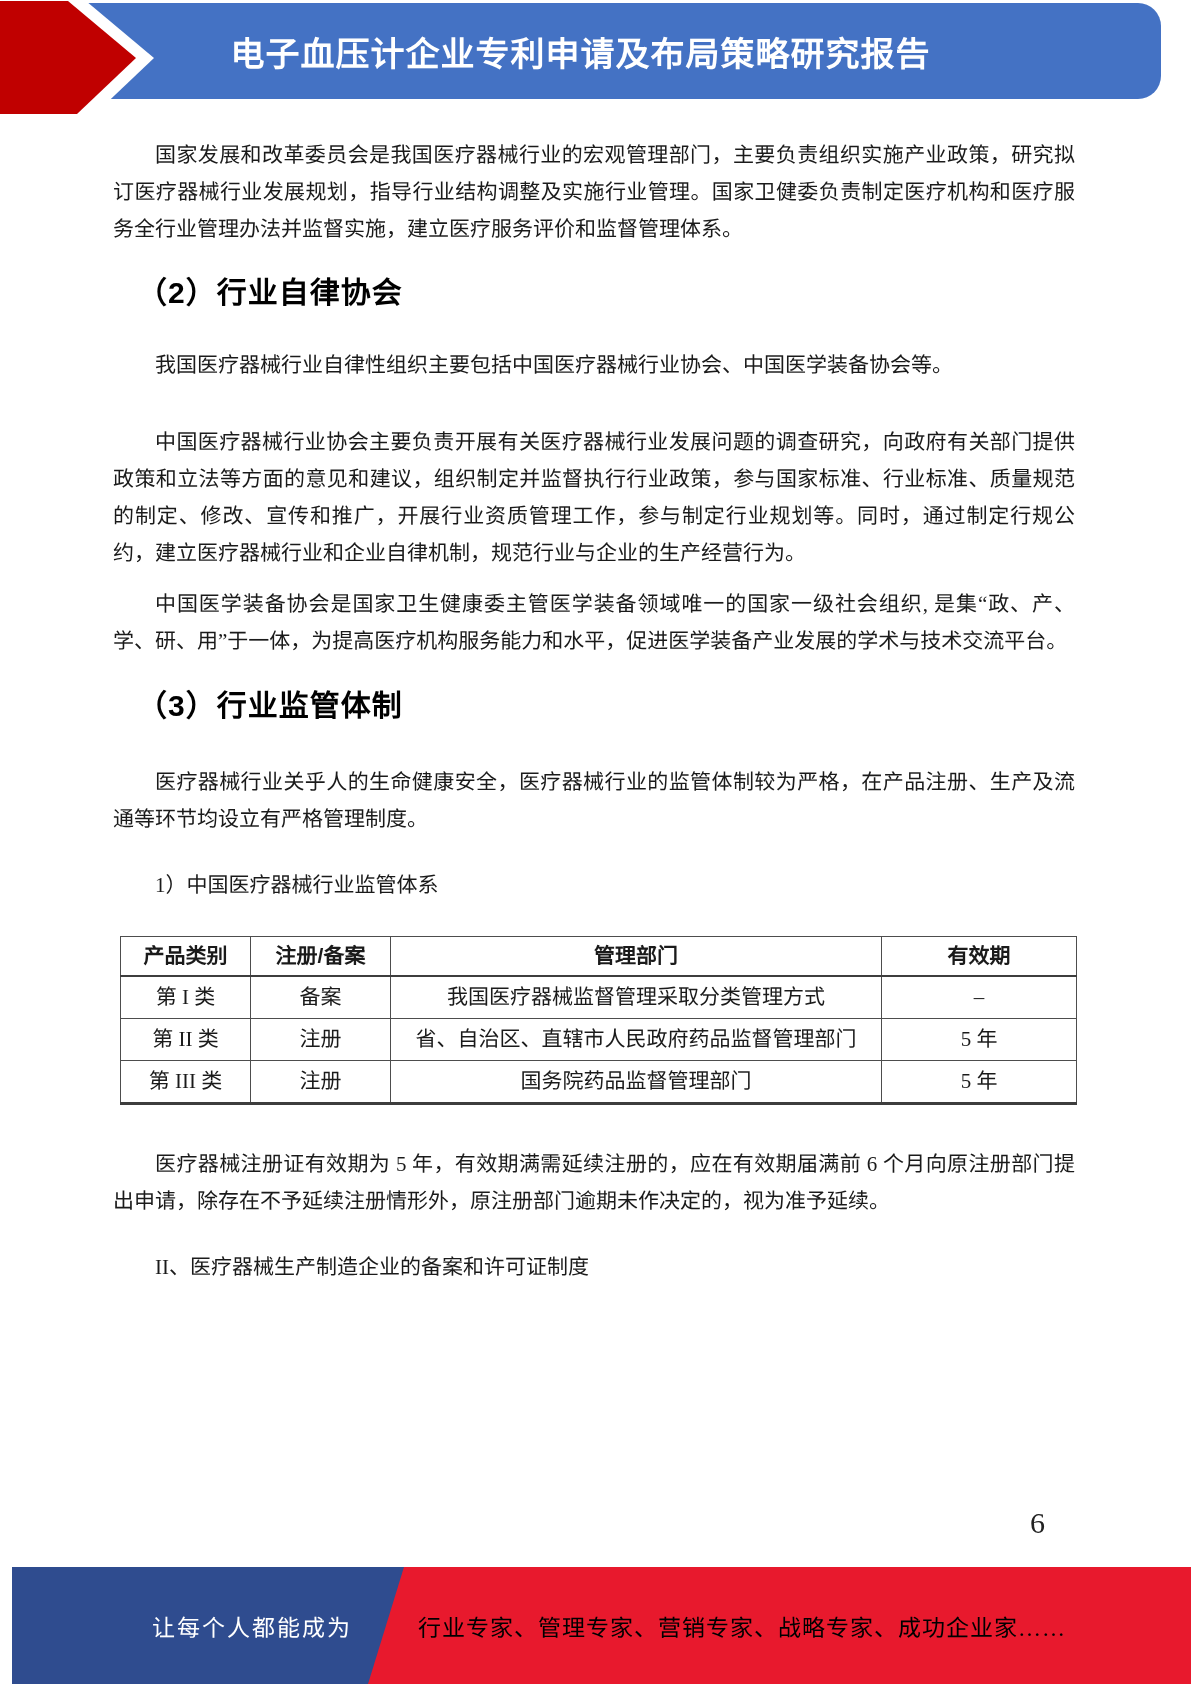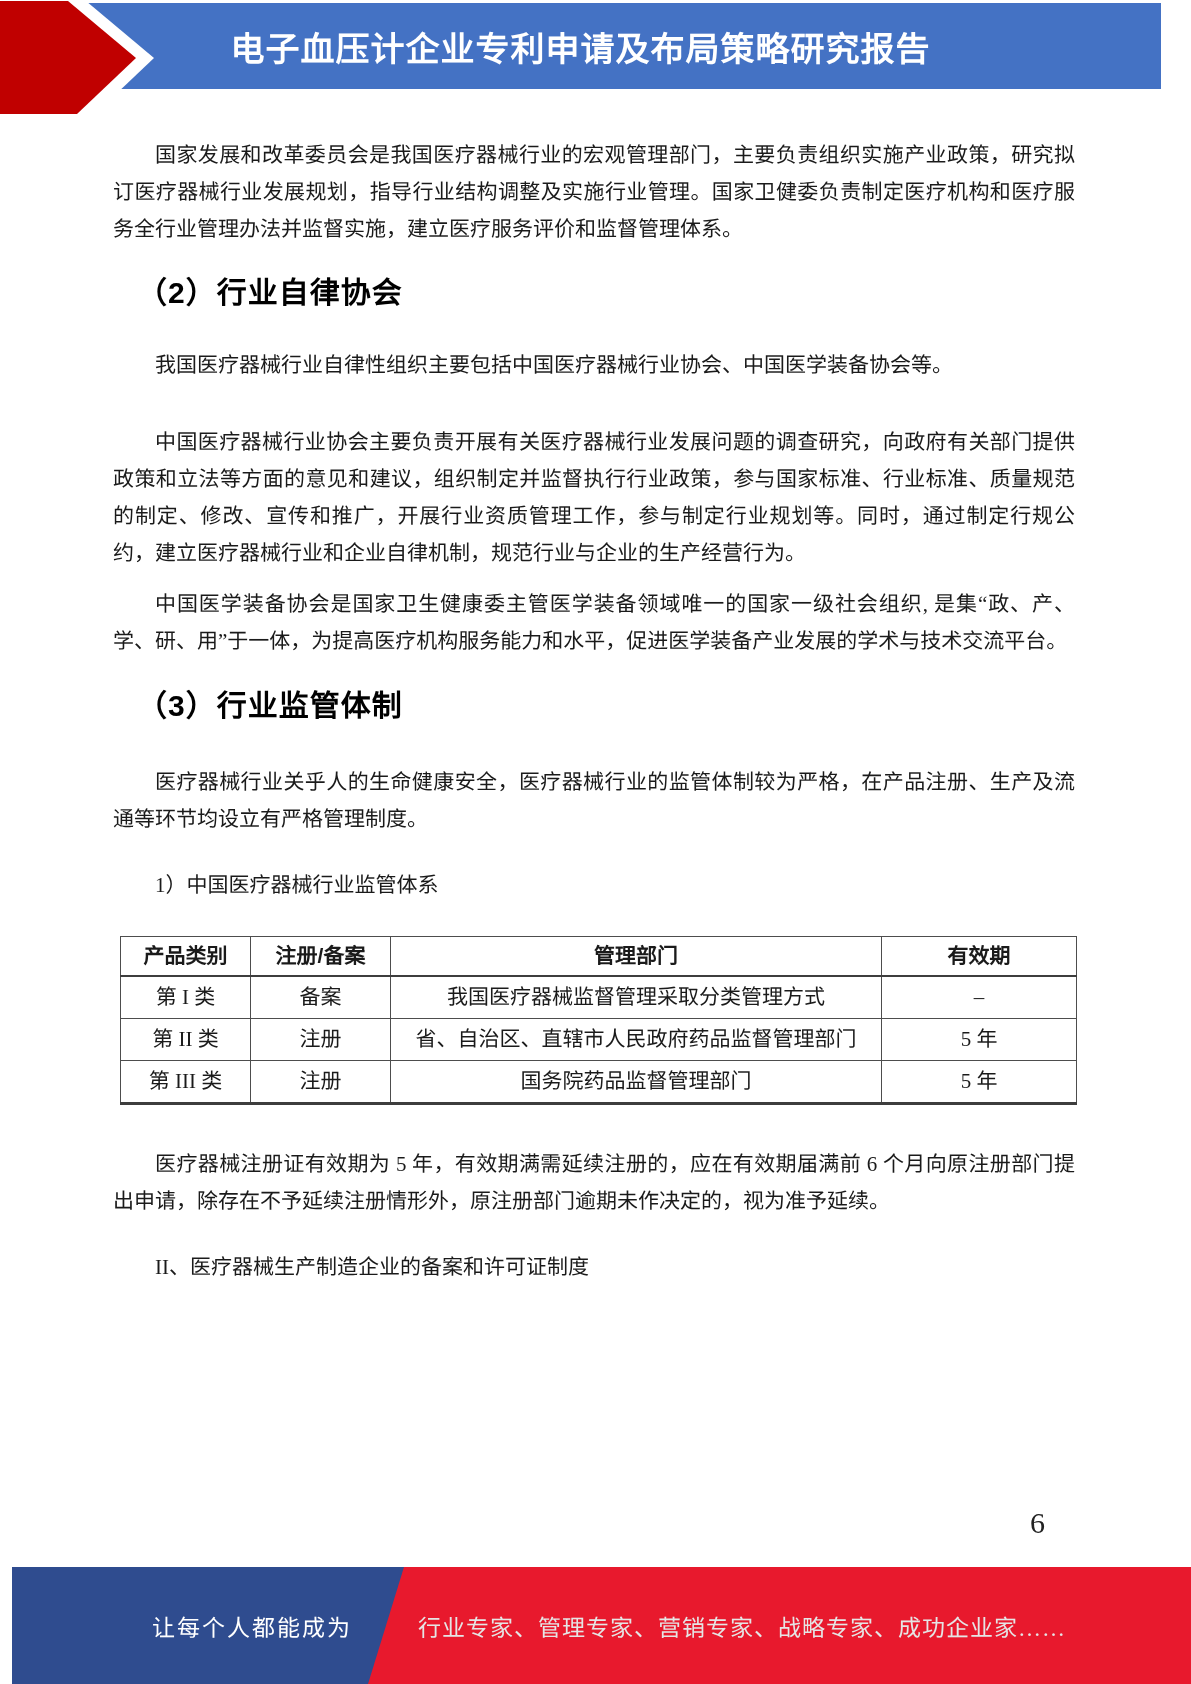--- a/index.html
+++ b/index.html
@@ -4,23 +4,23 @@
 <style>
   html,body{margin:0;padding:0;background:#ffffff;}
   .page{
     position:relative;width:1191px;height:1684px;margin:0 auto;
     background:#ffffff;overflow:hidden;
     font-family:"Liberation Serif","DejaVu Serif",serif;
     color:#1a1a1a;
   }
   
   .banner{
-    position:absolute;left:0;top:3px;width:1161px;height:86px;
+    position:absolute;left:0;top:3px;width:1161px;height:96px;
     background:var(--header_blue,#4472C4);
-    display:flex;align-items:center;justify-content:center;
+    display:flex;align-items:center;justify-content:center;border-radius:23px;
   }
   .banner-title{
     margin:0;
     font-family:"Liberation Sans","DejaVu Sans",sans-serif;
     font-weight:bold;font-size:34px;letter-spacing:1px;color:#ffffff;
     white-space:nowrap;
   }
   .arrow{position:absolute;left:0;top:1px;width:170px;height:113px;z-index:2;}
   .arrow-white{
     position:absolute;left:0;top:0;width:170px;height:113px;background:#ffffff;
@@ -85,21 +85,21 @@
     clip-path:polygon(0 0,392px 0,356px 117px,0 117px);
   }
   .footer-left{
     position:absolute;left:140px;top:0;height:117px;
     display:flex;align-items:center;
     color:#fff;font-size:23px;letter-spacing:2px;white-space:nowrap;
   }
   .footer-right{
     position:absolute;left:406px;top:0;height:117px;
     display:flex;align-items:center;
-    color:#e5e5e5;font-size:23px;letter-spacing:1px;white-space:nowrap;
+    color:#000000;font-size:23px;letter-spacing:1px;white-space:nowrap;
   }
 </style>
 </head>
 <body>
 
 <div class="page">
 
   <header class="banner">
     <h1 class="banner-title">电子血压计企业专利申请及布局策略研究报告</h1>
   </header>

